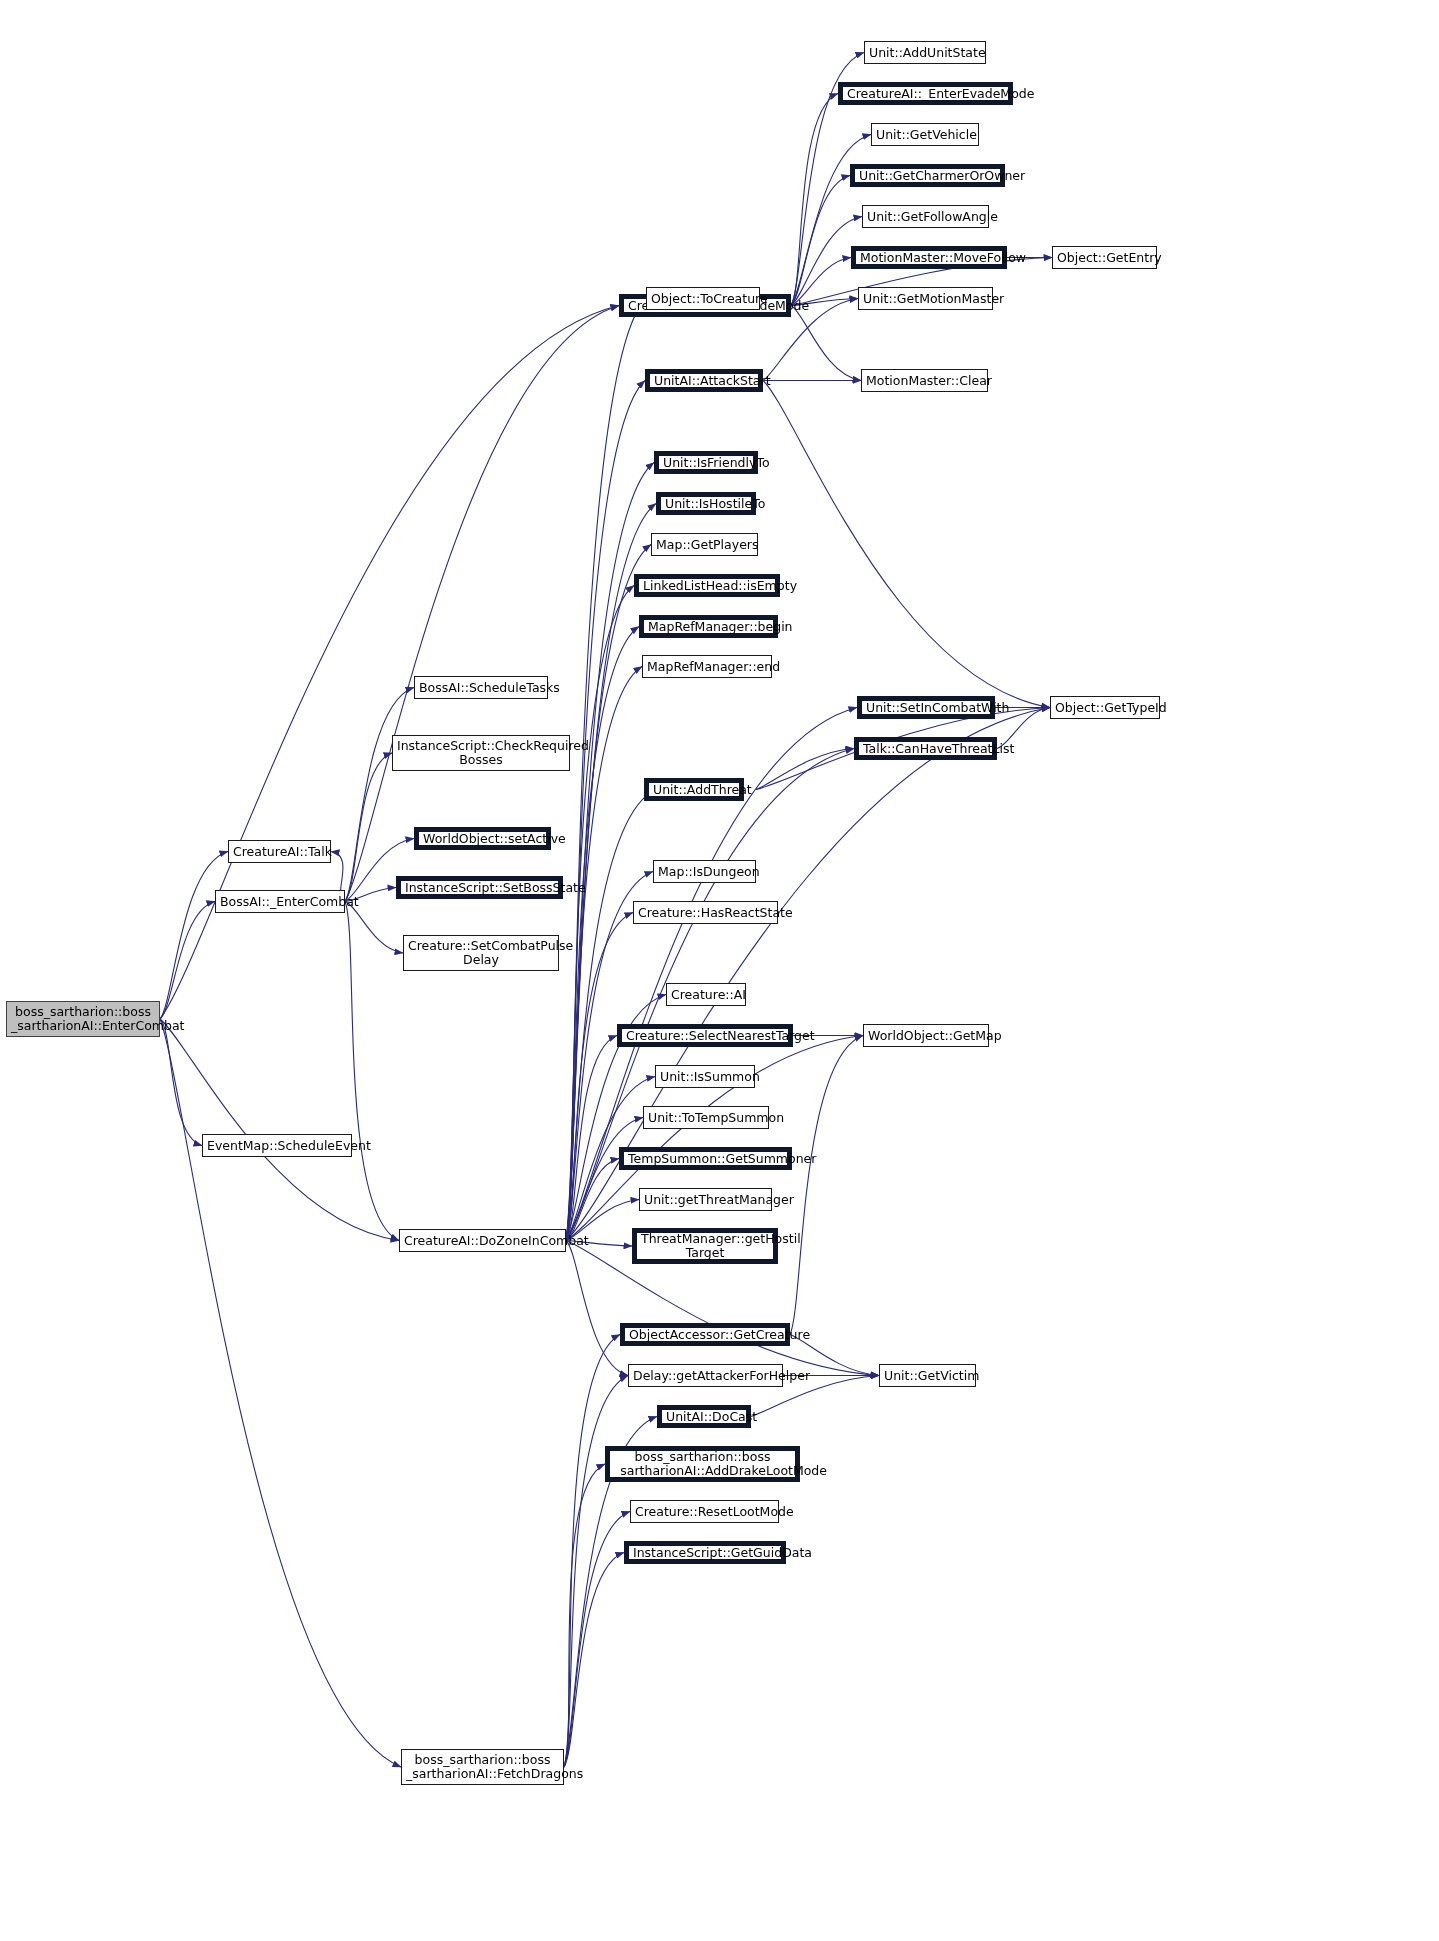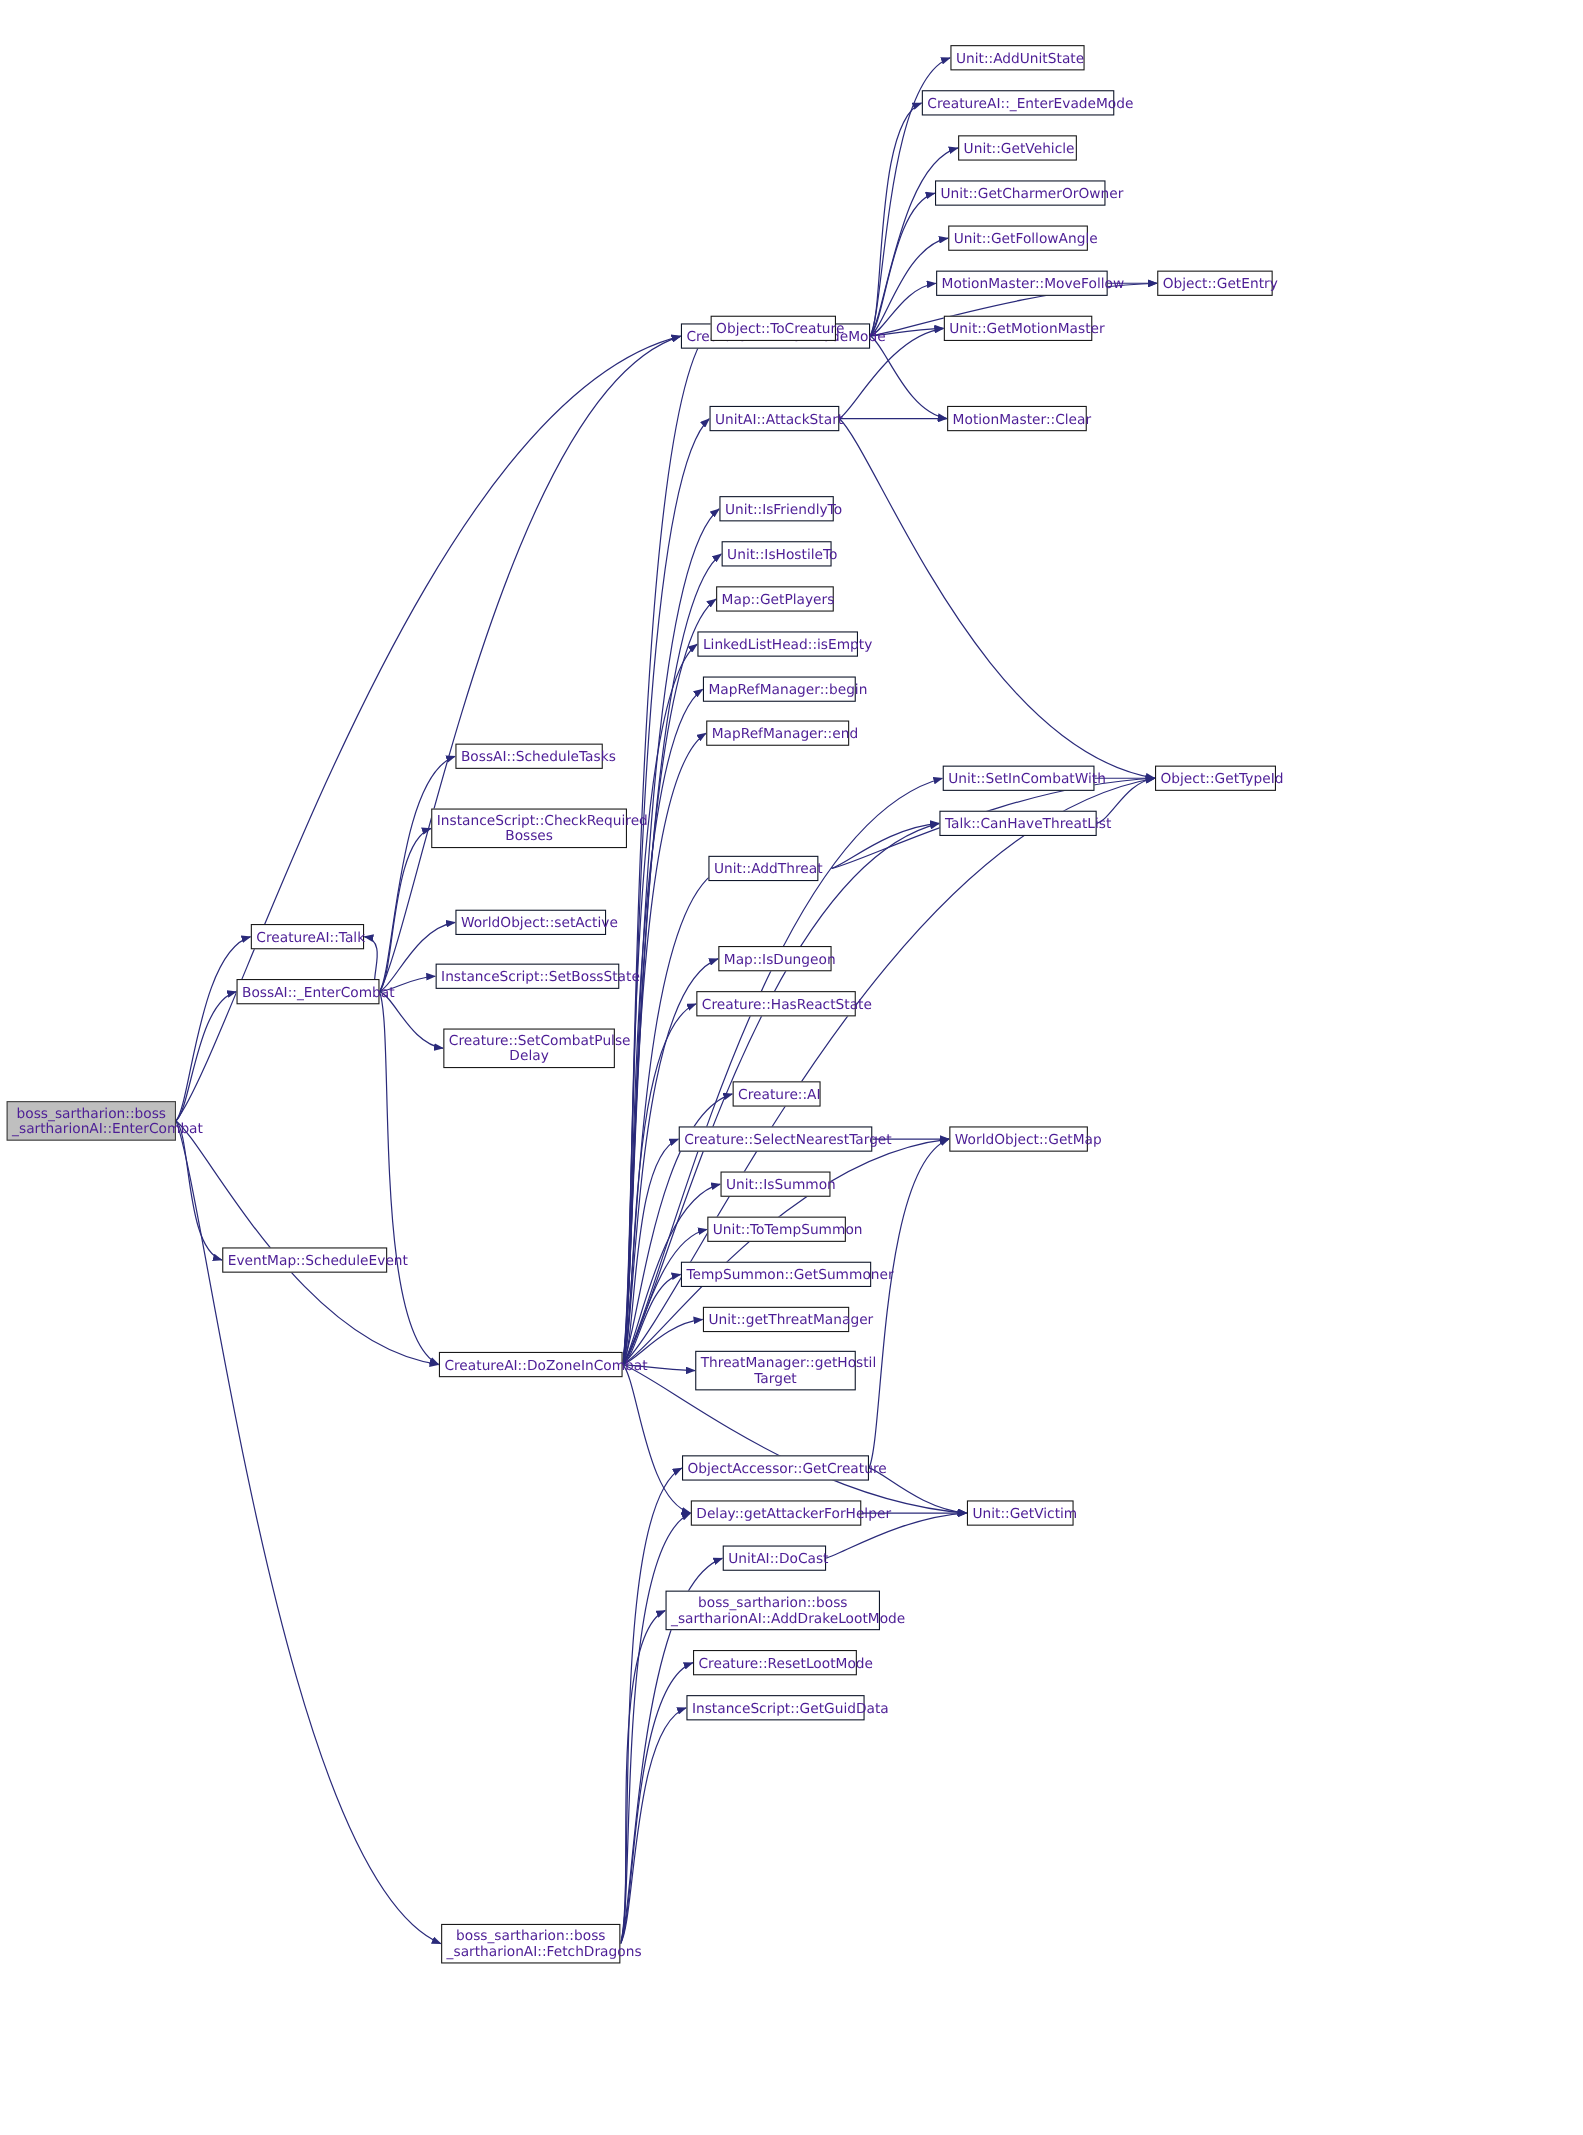--- a/index.html
+++ b/index.html
@@ -2,23 +2,23 @@
 <html><head>
 <meta charset="utf-8">
 <title>Call Graph</title>
 <style>
   html,body{margin:0;padding:0;background:#ffffff;}
   #canvas{position:relative;width:1439px;height:1941px;background:#ffffff;
           font-family:"DejaVu Sans","Liberation Sans",sans-serif;}
   svg#edges{position:absolute;left:0;top:0;width:1439px;height:1941px;pointer-events:none;}
   .node{position:absolute;box-sizing:border-box;display:flex;align-items:center;
         justify-content:center;text-align:center;background:#ffffff;
-        border:1px solid #1a1a1a;font-size:12.5px;color:#4c1d95;
+        border:1px solid #1a1a1a;font-size:12.5px;color:#000000;
         line-height:1.12;padding:1px 4px;white-space:pre-line;}
-  .node.red{border:1px solid #0f172a;}
+  .node.red{border:5px solid #0f172a;}
   .node.root{background:#bfbfbf;border:1px solid #404040;}
   .node span{display:block;width:100%;}
 </style>
 </head>
 <body>
 
 <div id="canvas">
   <svg id="edges" xmlns="http://www.w3.org/2000/svg">
     <defs>
       <marker id="ah" markerWidth="9" markerHeight="7" refX="8.5" refY="3.5" orient="auto" markerUnits="userSpaceOnUse">

